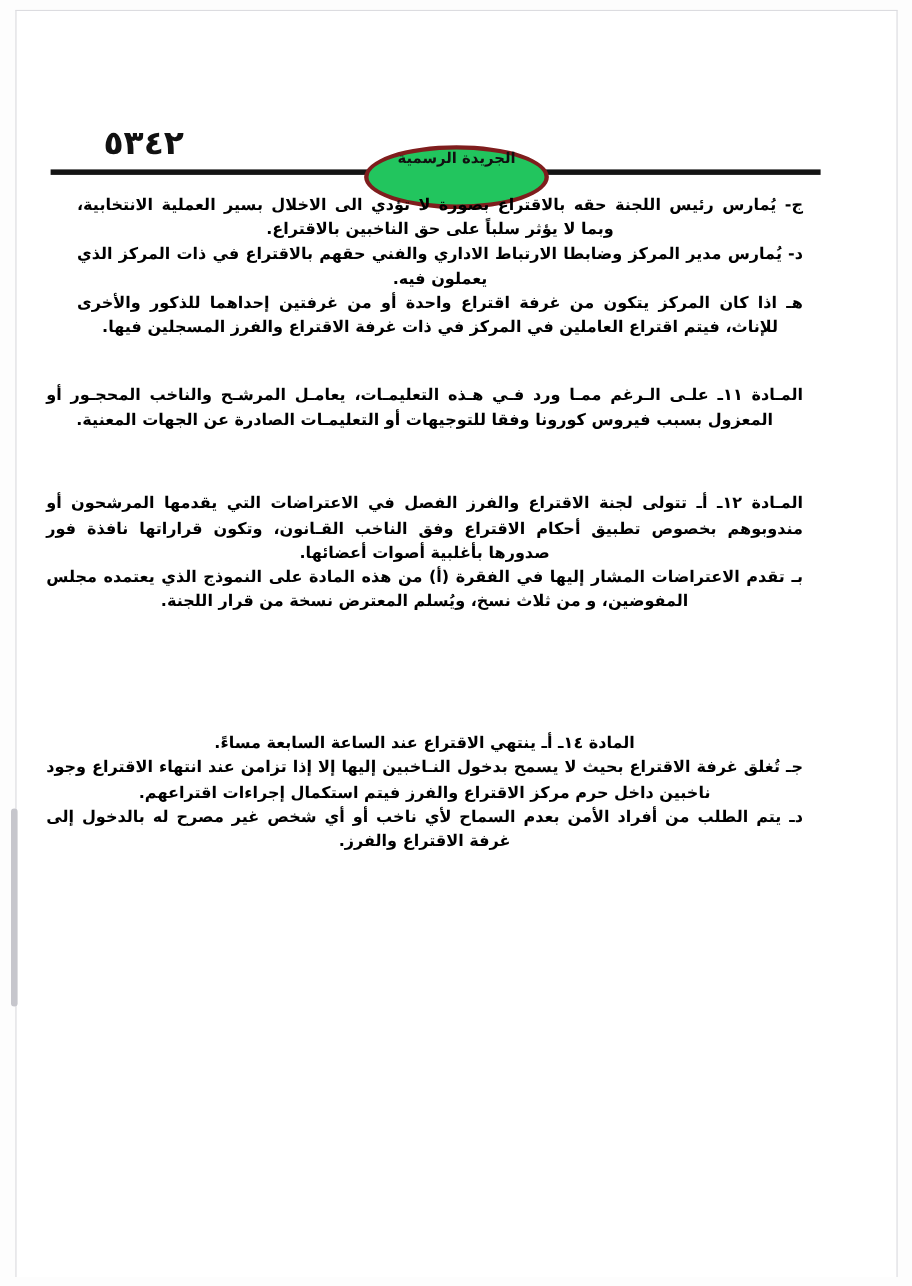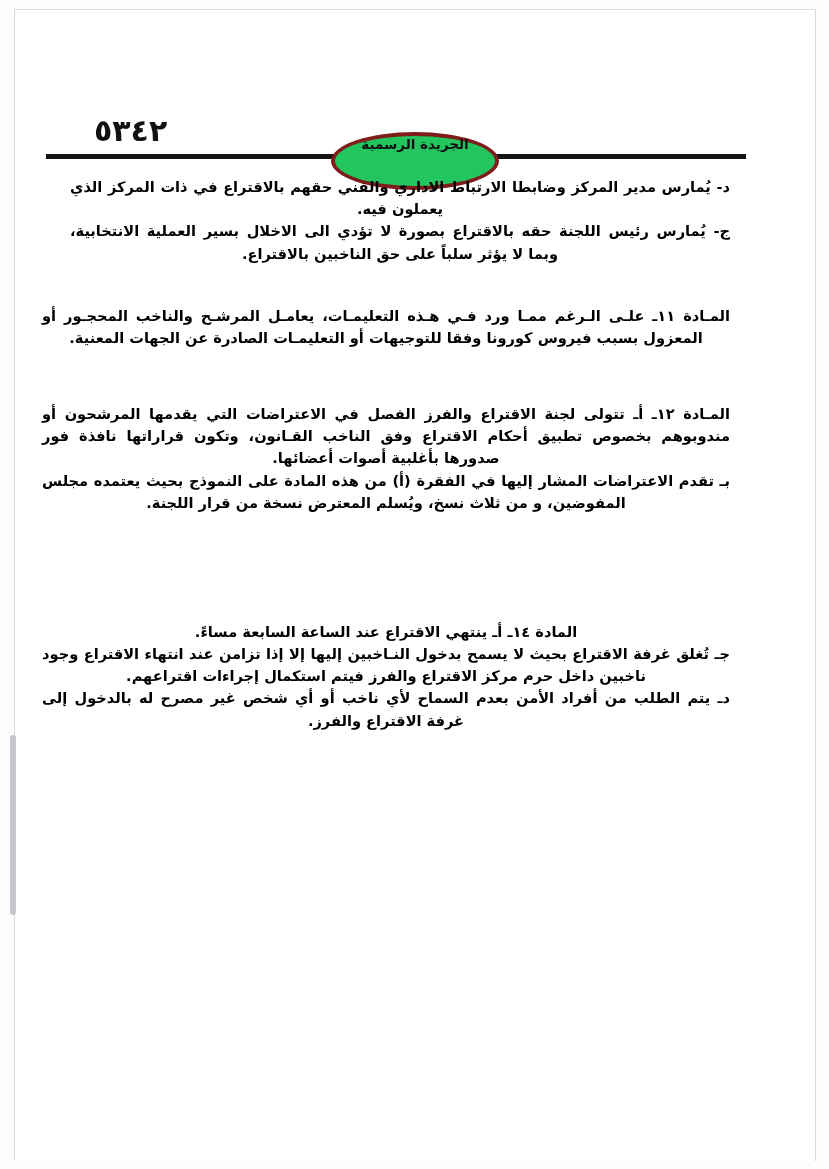--- a/index.html
+++ b/index.html
@@ -168,31 +168,32 @@
     <div class="header">
       <div class="page-number">٥٣٤٢</div>
       <div class="header-rule"></div>
       <div class="gazette-badge">
         <span>الجريدة الرسمية</span>
       </div>
     </div>
 
     <div class="content">
 
+      <p class="para pad-a">ج- يُمارس رئيس اللجنة حقه بالاقتراع بصورة لا تؤدي الى الاخلال بسير العملية الانتخابية، وبما لا يؤثر سلباً على حق الناخبين بالاقتراع.</p>
       <p class="para pad-a">د- يُمارس مدير المركز وضابطا الارتباط الاداري والفني حقهم بالاقتراع في ذات المركز الذي يعملون فيه.</p>
-      <p class="para pad-a">ج- يُمارس رئيس اللجنة حقه بالاقتراع بصورة لا تؤدي الى الاخلال بسير العملية الانتخابية، وبما لا يؤثر سلباً على حق الناخبين بالاقتراع.</p>
+      <p class="para pad-a">هـ اذا كان المركز يتكون من غرفة اقتراع واحدة أو من غرفتين إحداهما للذكور والأخرى للإناث، فيتم اقتراع العاملين في المركز في ذات غرفة الاقتراع والفرز المسجلين فيها.</p>
 
       <div class="gap-lg"></div>
 
       <p class="para pad-b">المـادة ١١ـ  علـى الـرغم ممـا ورد فـي هـذه التعليمـات، يعامـل المرشـح والناخب المحجـور أو المعزول بسبب فيروس كورونا وفقا للتوجيهات أو التعليمـات الصادرة عن الجهات المعنية.</p>
 
       <div class="gap-xl"></div>
 
       <p class="para pad-b">المـادة ١٢ـ أـ تتولى لجنة الاقتراع والفرز الفصل في الاعتراضات التي يقدمها المرشحون أو مندوبوهم بخصوص تطبيق أحكام الاقتراع وفق الناخب القـانون، وتكون قراراتها نافذة فور صدورها بأغلبية أصوات أعضائها.</p>
-      <p class="para pad-b">بـ تقدم الاعتراضات المشار إليها في الفقرة (أ) من هذه المادة على النموذج بحيث يعتمده مجلس المفوضين، و من ثلاث نسخ، ويُسلم المعترض نسخة من قرار اللجنة.</p>
+      <p class="para pad-b">بـ تقدم الاعتراضات المشار إليها في الفقرة (أ) من هذه المادة على النموذج الذي يعتمده مجلس المفوضين، و من ثلاث نسخ، ويُسلم المعترض نسخة من قرار اللجنة.</p>
 
       <div class="gap-xl"></div>
       <div class="gap-sm"></div>
 
 
       <div class="gap-lg"></div>
 
       <p class="para pad-b">المادة ١٤ـ أـ  ينتهي الاقتراع عند الساعة السابعة مساءً.</p>
       <p class="para pad-b">جـ تُغلق غرفة الاقتراع بحيث لا يسمح بدخول النـاخبين إليها إلا إذا تزامن عند انتهاء الاقتراع وجود ناخبين داخل حرم مركز الاقتراع والفرز فيتم استكمال إجراءات اقتراعهم.</p>
       <p class="para pad-b">دـ  يتم الطلب من أفراد الأمن بعدم السماح لأي ناخب أو أي شخص غير مصرح له بالدخول إلى غرفة الاقتراع والفرز.</p>

